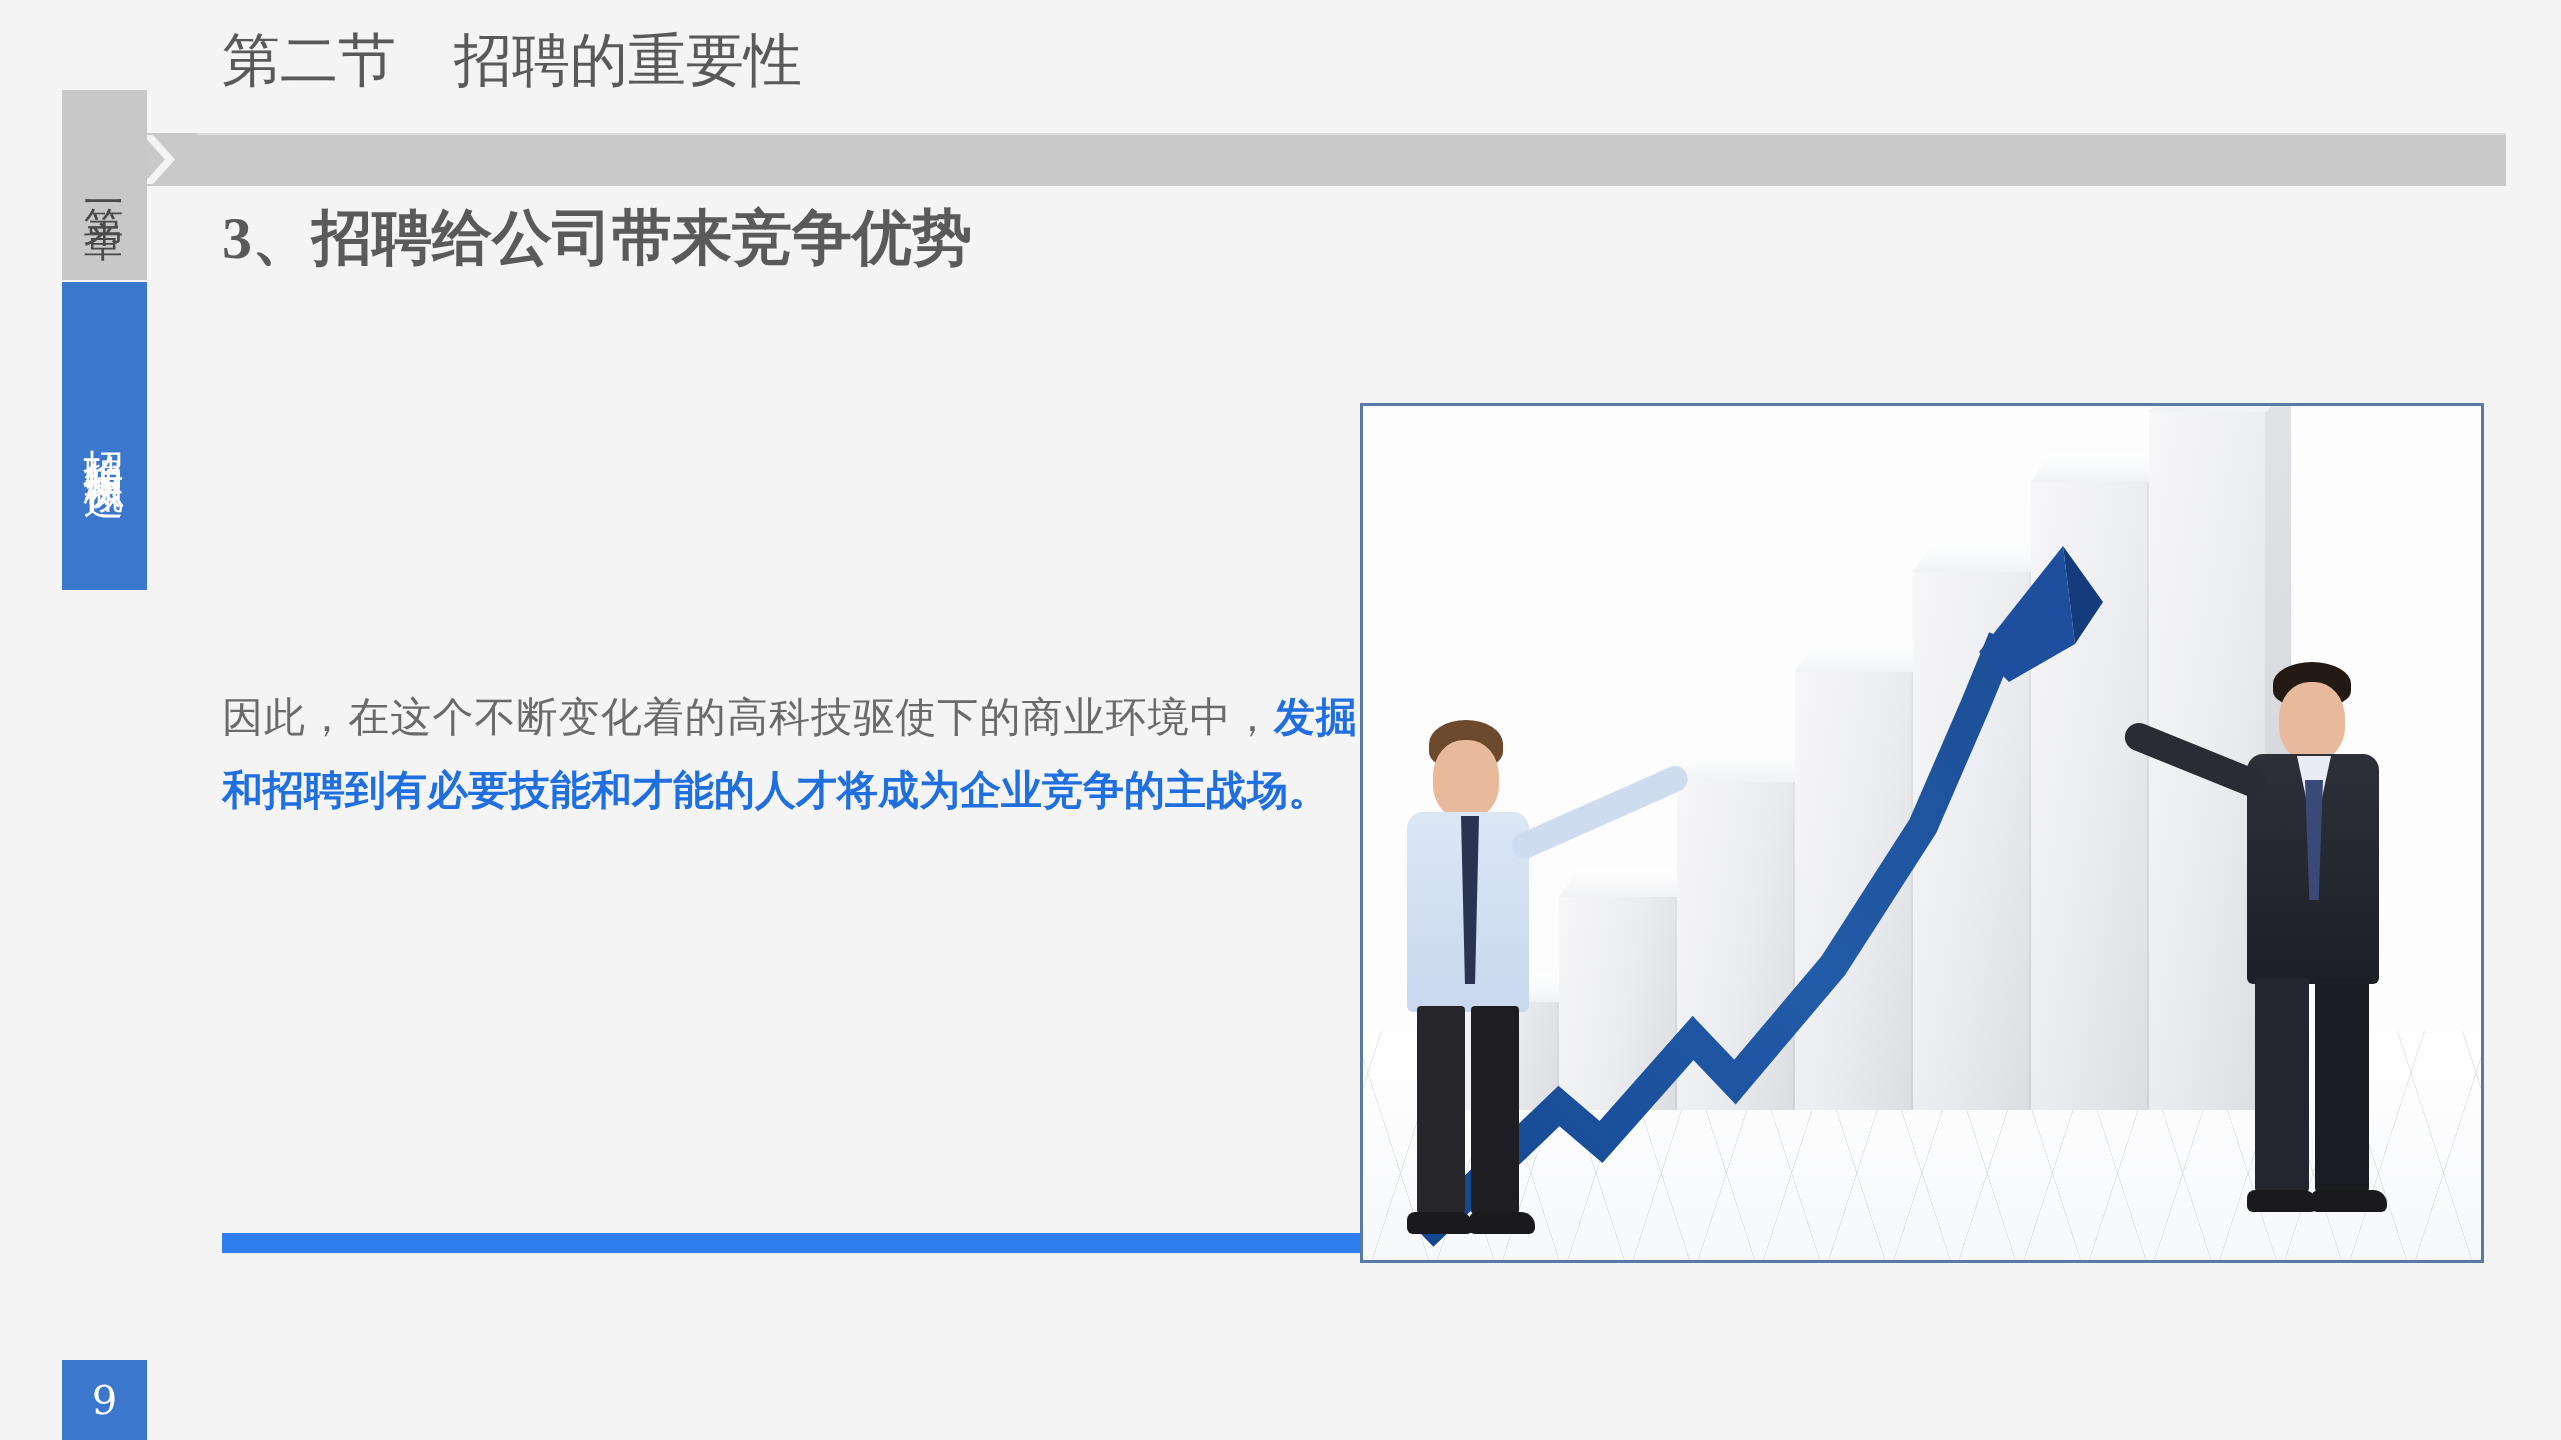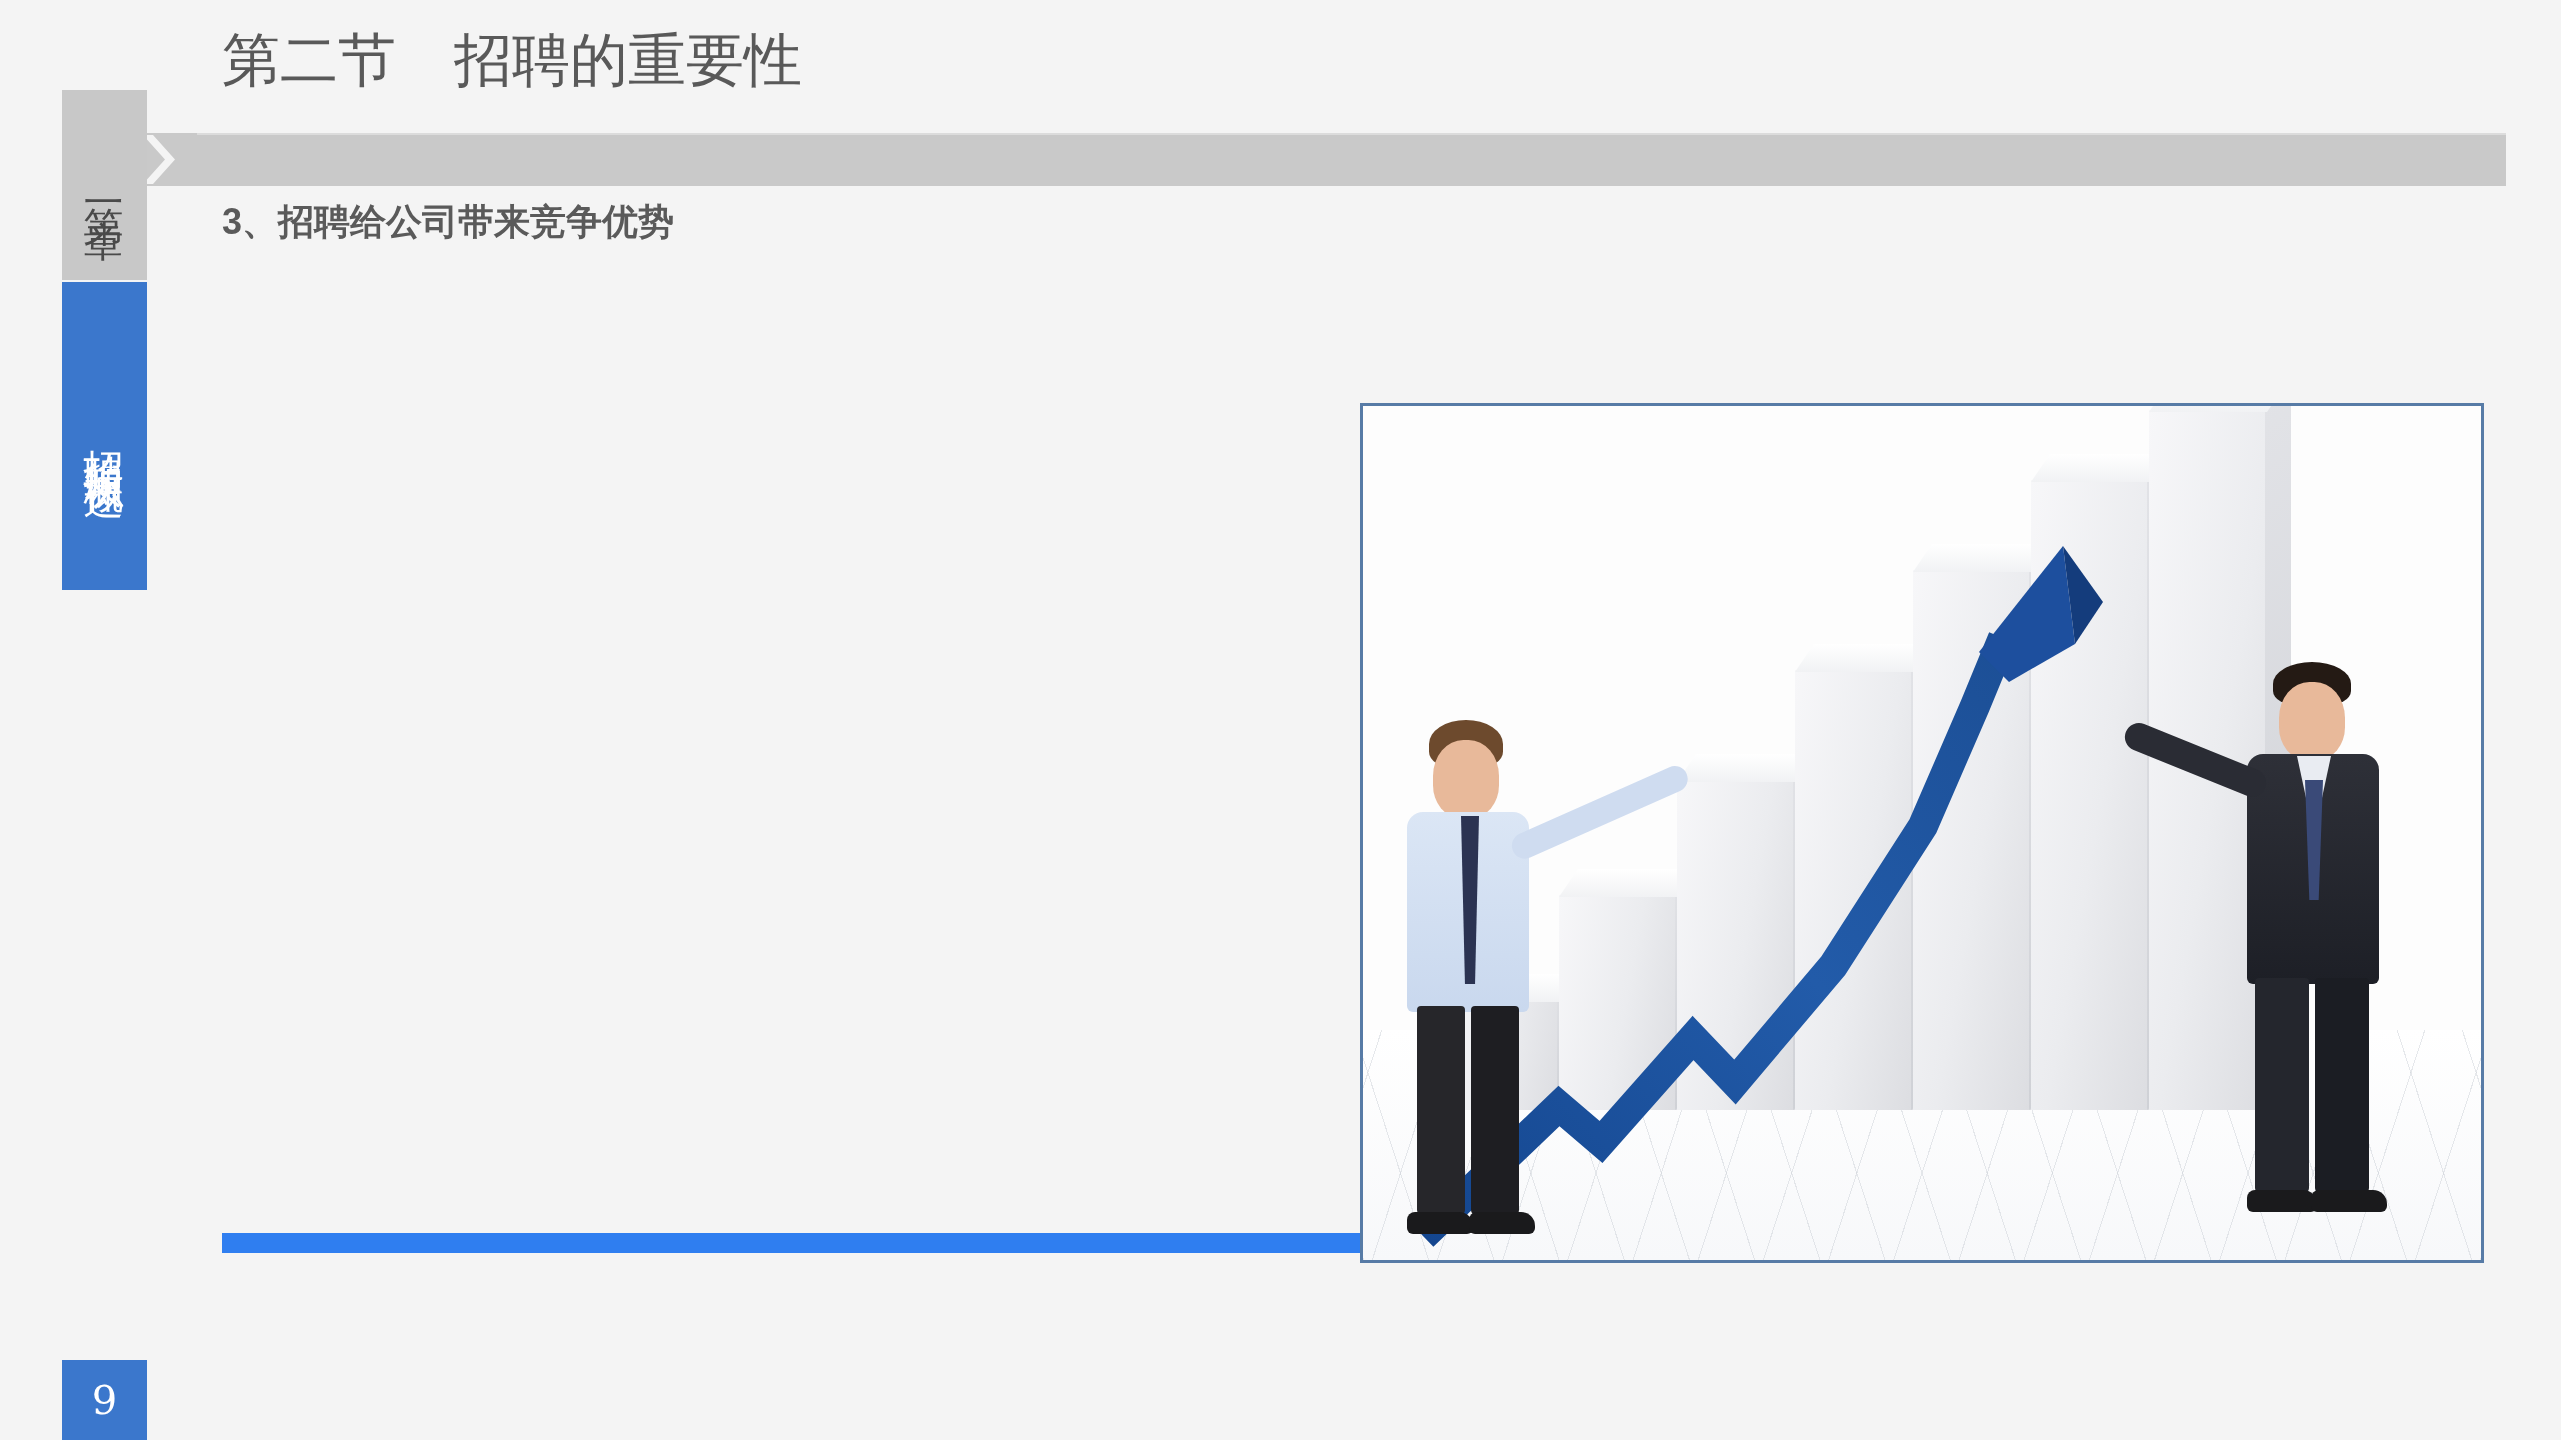--- a/index.html
+++ b/index.html
@@ -45,22 +45,22 @@
     border-top:2px solid #dcdcdc;
   }
   .header-chevron {
     position:absolute; left:147px; top:133px; width:50px; height:53px;
     overflow:hidden;
   }
   .header-chevron svg { display:block; }
 
   .subtitle {
     position:absolute; left:222px; top:198px;
-    font-size:36px; font-weight:bold; color:#5a5a5a;
-    font-family:Liberation Sans, sans-serif;
+    font-size:60px; font-weight:bold; color:#5a5a5a;
+    font-family:Liberation Serif, serif;
   }
 
   
   .body-text {
     position:absolute; left:222px; top:608px; width:1135px;
     font-size:41px; line-height:73px; color:#6a6a6a;
     font-family:"DejaVu Sans","Liberation Sans",sans-serif;
     text-align:justify;
   }
   .body-text p { margin:0; }
@@ -141,20 +141,21 @@
     <svg width="50" height="53" viewBox="0 0 50 53">
       <path d="M0 0 L0 53 L50 53 L50 0 Z" fill="#c9c9c9"></path>
       <path d="M-4 2 L18 26.5 L-4 51 L6 51 L28 26.5 L6 2 Z" fill="#f4f4f4"></path>
     </svg>
   </div>
 
   <div class="subtitle">3、招聘给公司带来竞争优势</div>
 
   <div class="body-text">
     <div class="gap"></div>
+    <p><span>因此，在这个不断变化着的高科技驱使下的商业环境中，</span><span class="hl">发掘和招聘到有必要技能和才能的人才将成为企业竞争的主战场。</span></p>
   </div>
 
   <div class="blue-rule"></div>
 
   <div class="photo-frame">
     <div class="photo-inner">
       <div class="floor"></div>
 
       <div class="bar" style="left:78px; width:118px; height:110px;"></div>
       <div class="bar" style="left:196px; width:118px; height:215px;"></div>

